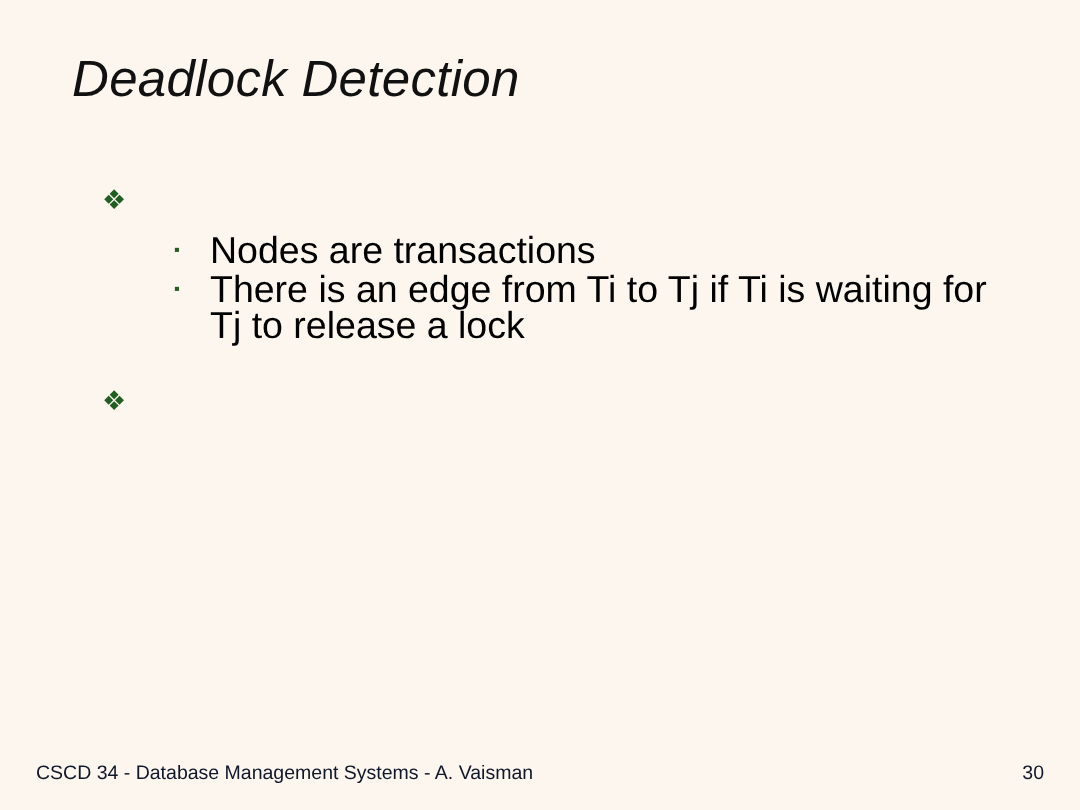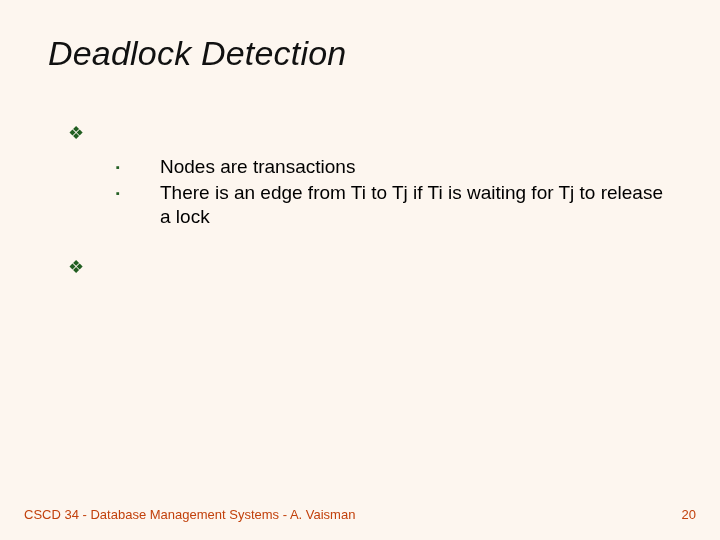--- a/index.html
+++ b/index.html
@@ -56,35 +56,34 @@
     margin-bottom: 2px;
   }
   .bullet2 {
     color: #215e21;
     font-size: 11px;
     line-height: 24px;
     width: 24px;
     flex-shrink: 0;
   }
   .level2-text {
-    font-size: 19px;
+    font-size: 25px;
     line-height: 24px;
     color: #000;
     max-width: 540px;
-    margin-left: 20px;
   }
   .footer {
     position: absolute;
     bottom: 18px;
     left: 24px;
     right: 24px;
     display: flex;
     justify-content: space-between;
     font-size: 13px;
-    color: #c2410c;
+    color: #0f172a;
   }
 </style>
 </head>
 <body>
 
 <div class="slide">
 
   <h1 class="title">Deadlock Detection</h1>
 
   <div class="level1">
@@ -104,16 +103,16 @@
   </div>
 
   <div class="level1">
     <div class="level1-row">
       <span class="bullet1">❖</span>
     </div>
   </div>
 
   <div class="footer">
     <span>CSCD 34 - Database Management Systems - A. Vaisman</span>
-    <span>20</span>
+    <span>30</span>
   </div>
 
 </div>
 
 </body></html>

